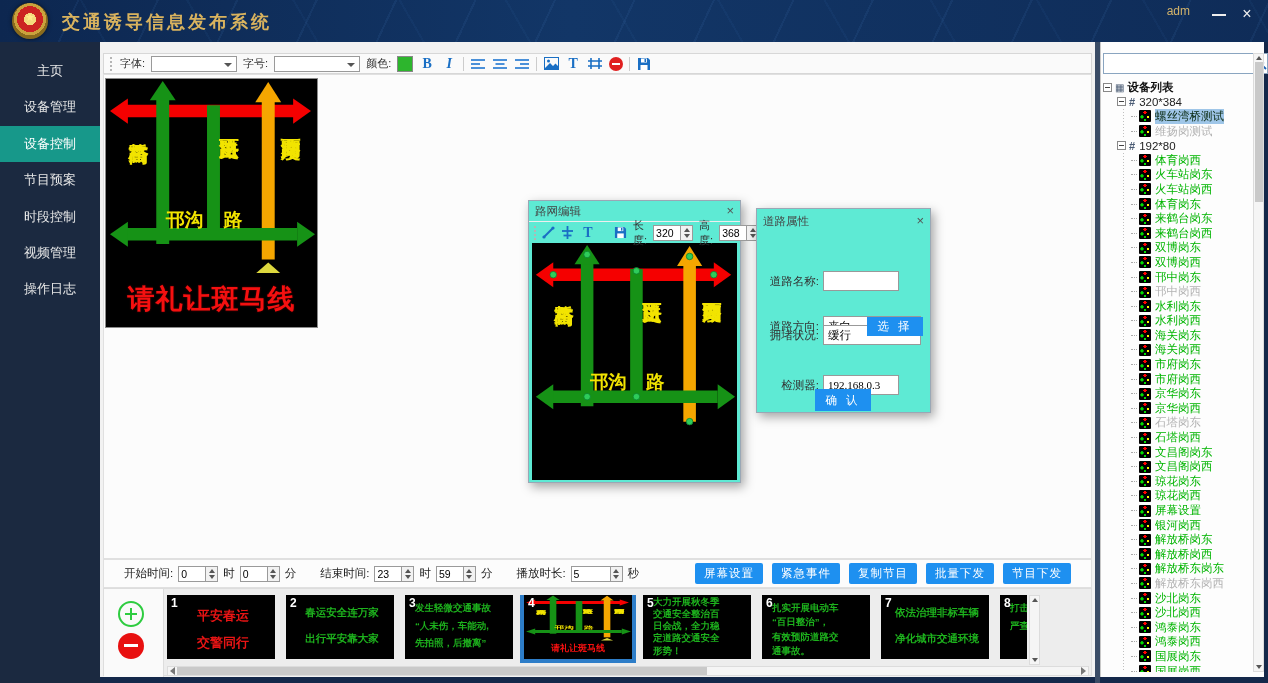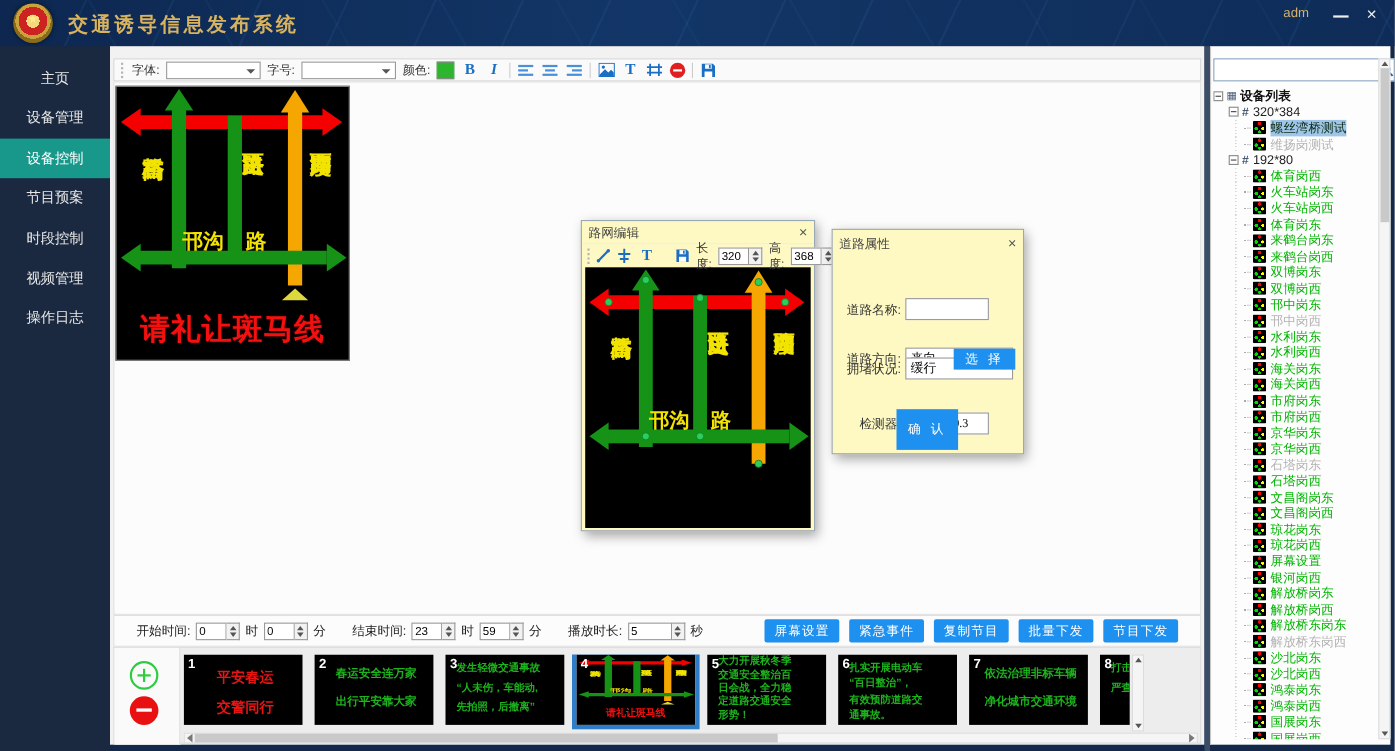--- a/index.html
+++ b/index.html
@@ -58,21 +58,21 @@
   #canvas { left:3px; top:32px; width:989px; height:485px; background:#fcfcfc; border:1px solid #e0e0e0; }
 
   
   #preview { left:1px; top:3px; width:213px; height:250px; background:#000; border:1px solid #8a8a8a; }
   #preview svg { display:block; }
   .board-msg { color:#f51010; font-weight:bold; text-align:center; }
   #preview .board-msg { font-size:27px; letter-spacing:1px; margin-top:6px;
     text-shadow:0 0 2px rgba(255,0,0,.4); }
 
   
-  .dialog { background:#fef9c3; border:1px solid #9aa7b5; box-shadow:3px 4px 10px rgba(0,0,0,.35); }
+  .dialog { background:#5eead4; border:1px solid #9aa7b5; box-shadow:3px 4px 10px rgba(0,0,0,.35); }
   #roadnet { left:424px; top:125px; width:213px; height:283px; }
   .dlg-title { height:20px; display:flex; align-items:center; padding:0 6px; font-size:11.5px; color:#444; }
   .dlg-close { margin-left:auto; font-size:13px; color:#555; cursor:pointer; line-height:14px; }
   #roadnet-toolbar { height:22px; display:flex; align-items:center; gap:6px; padding:0 5px;
     border-top:1px solid #eee; }
   .mini-ico { width:15px; height:15px; cursor:pointer; display:flex; align-items:center; justify-content:center; }
   .spin { display:flex; align-items:center; }
   .spin input { width:28px; height:16px; border:1px solid #9a9a9a; font-size:10.5px; padding:0 2px;
     font-family:"Liberation Sans", sans-serif; }
   .spin .ud { width:12px; height:16px; border:1px solid #9a9a9a; border-left:none; background:#f2f2f2;
@@ -417,21 +417,21 @@
           <span class="dd">
             <span>缓行</span>
             <span class="chev"></span>
           </span>
         </div>
         <button class="btn-blue abs" style="left:110px;top:108px;width:56px;height:19px">选 择</button>
         <div class="prop-row" style="left:0;top:131px">
           <span class="prop-label">检测器:</span>
           <input class="prop-input" value="192.168.0.3" style="">
         </div>
-        <button class="btn-blue abs" style="left:58px;top:163px;width:56px;height:37px">确 认</button>
+        <button class="btn-blue abs" style="left:58px;top:180px;width:56px;height:22px">确 认</button>
       </div>
     </div>
 
     <div id="timebar" class="abs">
       <span>开始时间:</span>
       <span class="spin">
         <input value="0" style="">
         <span class="ud">
             <i class="arr-u"></i>
             <i class="arr-d"></i>

